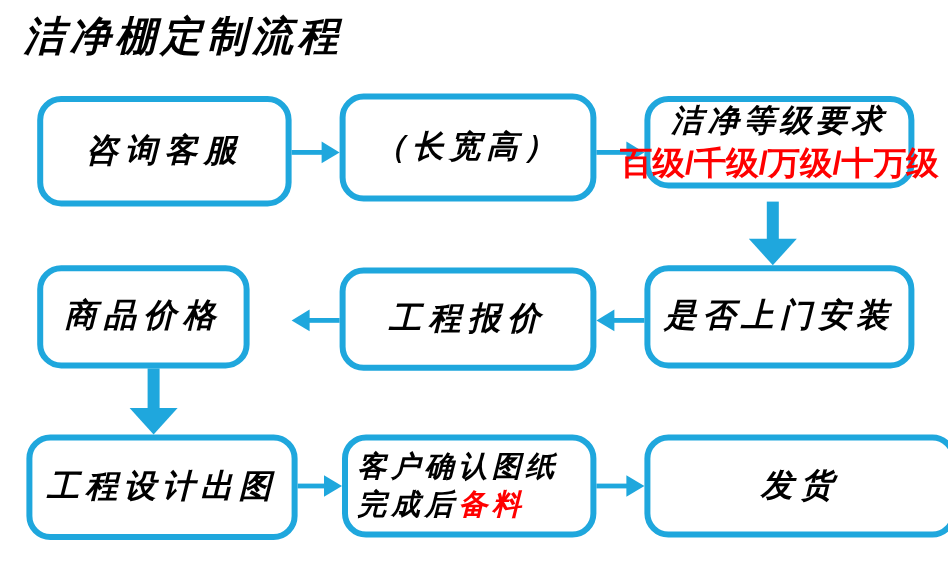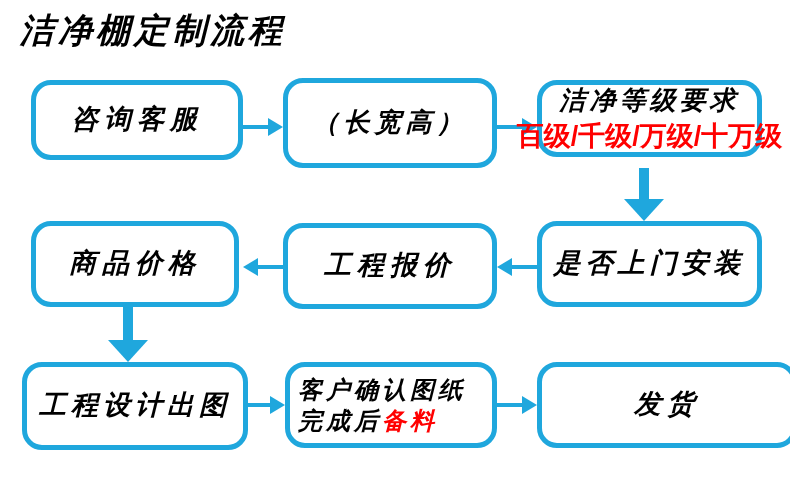--- a/index.html
+++ b/index.html
@@ -101,21 +101,21 @@
     border-top:22px solid var(--blue);
   }
 </style>
 </head>
 <body>
 
 <div class="canvas">
 
   <div class="page-title">洁净棚定制流程</div>
 
-  <div class="box" style="left:31px; top:80px; width:212px; height:80px;">
+  <div class="box" style="left:31px; top:80px; width:212px; height:92px;">
     <span class="nowrap">咨询客服</span>
   </div>
 
   <div class="harrow right" style="left:243px; top:118px;">
     <span class="shaft"></span>
       <span class="head"></span>
   </div>
 
   <div class="box" style="left:283px; top:78px; width:214px; height:90px; font-size:26px; letter-spacing:5px;">
     <span class="nowrap">（长宽高）</span>
@@ -147,21 +147,21 @@
 
   <div class="box" style="left:283px; top:223px; width:214px; height:86px;">
     <span class="nowrap">工程报价</span>
   </div>
 
   <div class="harrow left" style="left:243px; top:258px;">
     <span class="shaft"></span>
       <span class="head"></span>
   </div>
 
-  <div class="box" style="left:31px; top:221px; width:208px; height:86px;">
+  <div class="box" style="left:31px; top:221px; width:177px; height:86px;">
     <span class="nowrap">商品价格</span>
   </div>
 
   <div class="varrow" style="left:108px; top:307px; height:55px;">
     <span class="shaft" style="height:35px;"></span>
       <span class="head"></span>
   </div>
 
   <div class="box" style="left:22px; top:362px; width:226px; height:88px; letter-spacing:5px;">
     <span class="nowrap">工程设计出图</span>

